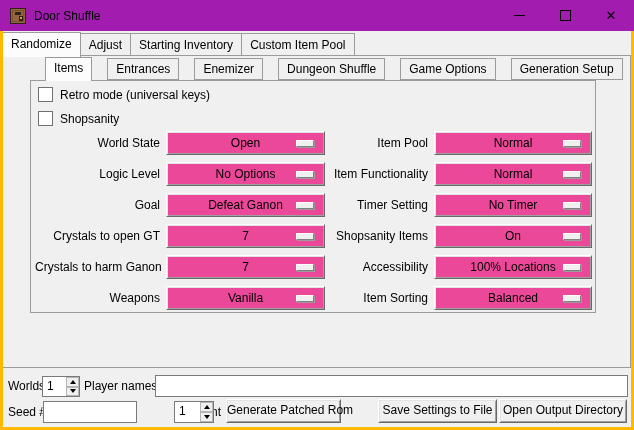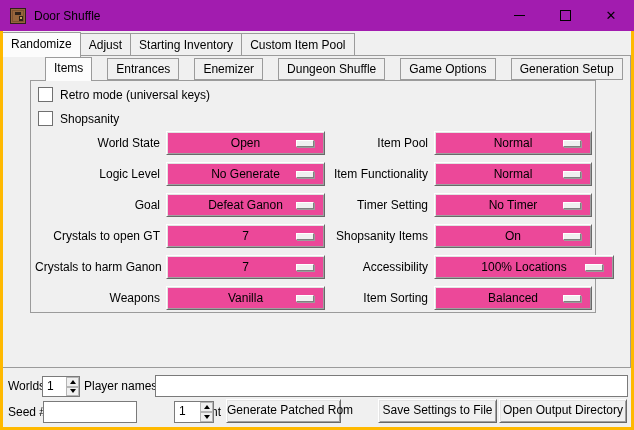--- a/index.html
+++ b/index.html
@@ -89,39 +89,39 @@
         <span class="checkbox-box"></span>
         <span class="check-label">Retro mode (universal keys)</span>
       </div>
       <div class="check-row" style="left: 7px; top: 29px;">
         <span class="checkbox-box"></span>
         <span class="check-label">Shopsanity</span>
       </div>
       <div class="opt-label" style="left: 4px; top: 50px; width: 125px;">World State</div>
       <div class="dropbtn" style="left: 135px; top: 50px; width: 159px;"><span class="drop-value">Open</span><span class="indicator"></span></div>
       <div class="opt-label" style="left: 4px; top: 81px; width: 125px;">Logic Level</div>
-      <div class="dropbtn" style="left: 135px; top: 81px; width: 159px;"><span class="drop-value">No Generate</span><span class="indicator"></span></div>
+      <div class="dropbtn" style="left: 135px; top: 81px; width: 159px;"><span class="drop-value">No Options</span><span class="indicator"></span></div>
       <div class="opt-label" style="left: 4px; top: 112px; width: 125px;">Goal</div>
       <div class="dropbtn" style="left: 135px; top: 112px; width: 159px;"><span class="drop-value">Defeat Ganon</span><span class="indicator"></span></div>
       <div class="opt-label" style="left: 4px; top: 143px; width: 125px;">Crystals to open GT</div>
       <div class="dropbtn" style="left: 135px; top: 143px; width: 159px;"><span class="drop-value">7</span><span class="indicator"></span></div>
       <div class="opt-label" style="left: 4px; top: 174px; width: 125px;">Crystals to harm Ganon</div>
       <div class="dropbtn" style="left: 135px; top: 174px; width: 159px;"><span class="drop-value">7</span><span class="indicator"></span></div>
       <div class="opt-label" style="left: 4px; top: 205px; width: 125px;">Weapons</div>
       <div class="dropbtn" style="left: 135px; top: 205px; width: 159px;"><span class="drop-value">Vanilla</span><span class="indicator"></span></div>
       <div class="opt-label" style="left: 299px; top: 50px; width: 98px;">Item Pool</div>
       <div class="dropbtn" style="left: 403px; top: 50px; width: 158px;"><span class="drop-value">Normal</span><span class="indicator"></span></div>
       <div class="opt-label" style="left: 299px; top: 81px; width: 98px;">Item Functionality</div>
       <div class="dropbtn" style="left: 403px; top: 81px; width: 158px;"><span class="drop-value">Normal</span><span class="indicator"></span></div>
       <div class="opt-label" style="left: 299px; top: 112px; width: 98px;">Timer Setting</div>
       <div class="dropbtn" style="left: 403px; top: 112px; width: 158px;"><span class="drop-value">No Timer</span><span class="indicator"></span></div>
       <div class="opt-label" style="left: 299px; top: 143px; width: 98px;">Shopsanity Items</div>
       <div class="dropbtn" style="left: 403px; top: 143px; width: 158px;"><span class="drop-value">On</span><span class="indicator"></span></div>
       <div class="opt-label" style="left: 299px; top: 174px; width: 98px;">Accessibility</div>
-      <div class="dropbtn" style="left: 403px; top: 174px; width: 180px;"><span class="drop-value">100% Locations</span><span class="indicator"></span></div>
+      <div class="dropbtn" style="left: 403px; top: 174px; width: 158px;"><span class="drop-value">100% Locations</span><span class="indicator"></span></div>
       <div class="opt-label" style="left: 299px; top: 205px; width: 98px;">Item Sorting</div>
       <div class="dropbtn" style="left: 403px; top: 205px; width: 158px;"><span class="drop-value">Balanced</span><span class="indicator"></span></div>
     </div>
   <div class="tabrow inner" style="left:45px;top:57px;gap:16px;">
       <div class="tab selected">Items</div>
       <div class="tab">Entrances</div>
       <div class="tab">Enemizer</div>
       <div class="tab">Dungeon Shuffle</div>
       <div class="tab">Game Options</div>
       <div class="tab">Generation Setup</div>

